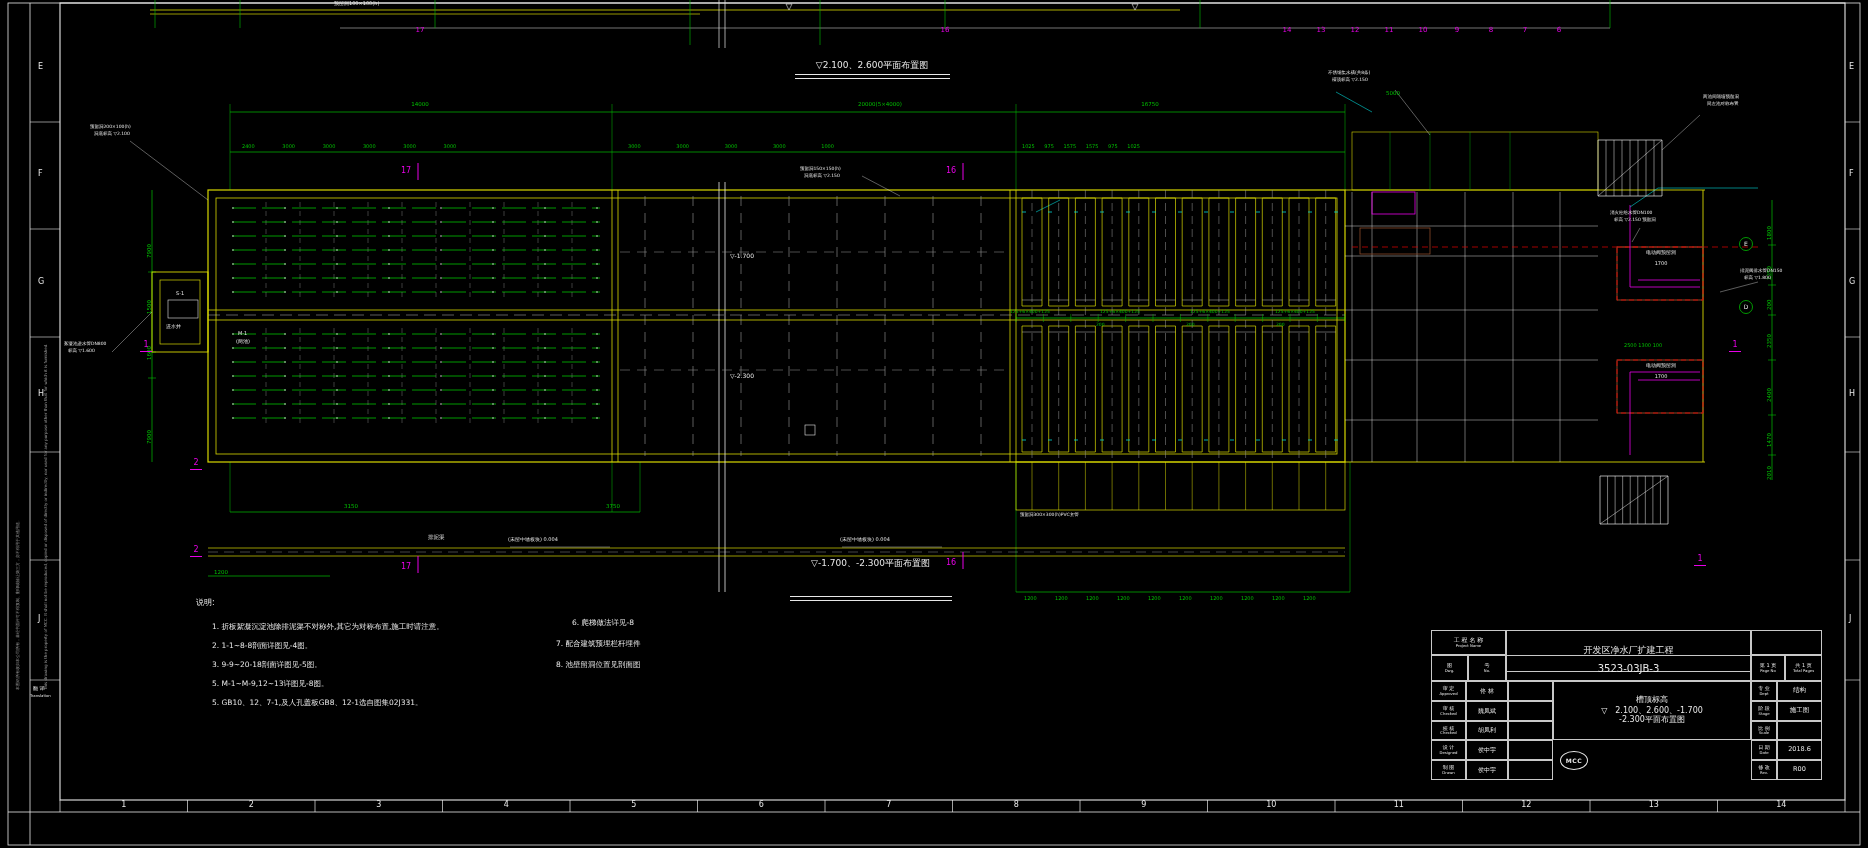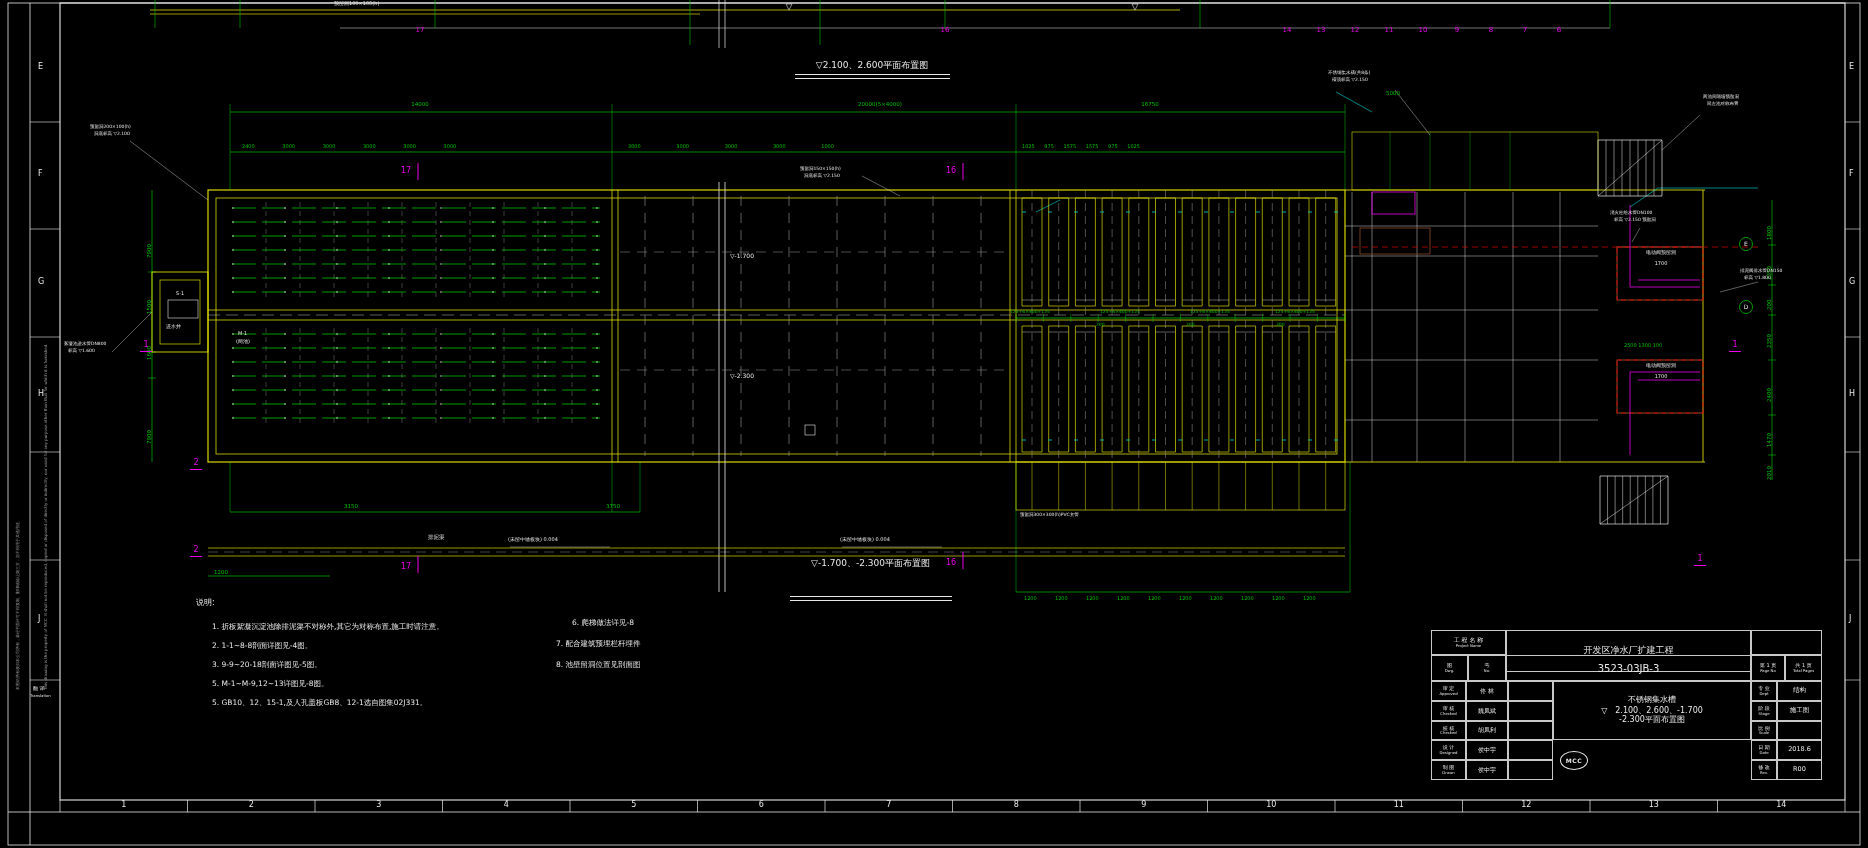--- a/index.html
+++ b/index.html
@@ -376,21 +376,21 @@
 <div class="t s8 m ctr und" style="left:1694px;top:554px;width:12px">1</div>
 
 <div class="t s9 ctr" style="left:768px;top:558px;width:205px">▽-1.700、-2.300平面布置图</div>
 <div class="dul" style="left:790px;top:596px;width:162px"></div>
 
 <div class="t s8" style="left:196px;top:598px">说明:</div>
 <div class="t s75" style="left:212px;top:622px">1. 折板絮凝沉淀池除排泥渠不对称外,其它为对称布置,施工时请注意。</div>
 <div class="t s75" style="left:212px;top:641px">2. 1-1~8-8剖面详图见-4图。</div>
 <div class="t s75" style="left:212px;top:660px">3. 9-9~20-18剖面详图见-5图。</div>
 <div class="t s75" style="left:212px;top:679px">5. M-1~M-9,12~13详图见-8图。</div>
-<div class="t s75" style="left:212px;top:698px">5. GB10、12、15-1,及人孔盖板GB8、12-1选自图集02J331。</div>
+<div class="t s75" style="left:212px;top:698px">5. GB10、12、7-1,及人孔盖板GB8、12-1选自图集02J331。</div>
 <div class="t s75" style="left:572px;top:618px">6. 爬梯做法详见-8</div>
 <div class="t s75" style="left:556px;top:639px">7. 配合建筑预埋栏杆埋件</div>
 <div class="t s75" style="left:556px;top:660px">8. 池壁留洞位置见剖面图</div>
 
 <div class="t s5" style="left:33px;top:685px">翻 译</div>
 <div class="t s38" style="left:30px;top:694px">Translation</div>
 <div class="t s4 gr rot" style="left:16px;top:690px">本图纸所有权归本公司所有，未经书面许可不得复制、翻印或转让第三方，亦不得用于其他用途。</div>
 <div class="t s4 gr rot" style="left:44px;top:690px">This drawing is the property of MCC. It shall not be reproduced, copied or disposed of directly or indirectly, nor used for any purpose other than that for which it is furnished.</div>
 
 <div class="cell" style="left:1431px;top:630px;width:75px;height:25px">
@@ -494,21 +494,21 @@
       <div class="cell" style="left: 1751px; top: 760px; width: 26px; height: 20px;">
         <span class="s5">修 改</span>
         <span class="s38">Rev.</span>
       </div>
       <div class="cell" style="left: 1777px; top: 760px; width: 45px; height: 20px;">
         <span class="s65">R00</span>
       </div>
     </div>
 
 <div class="cell" style="left:1553px;top:681px;width:198px;height:59px">
-  <span class="s8">不锈钢集水槽</span>
+  <span class="s8">槽顶标高</span>
   <span class="s8" style="display:flex;gap:8px;margin-top:2px">
     <span>▽</span>
     <span>2.100、2.600、-1.700</span>
   </span>
   <span class="s8">-2.300平面布置图</span>
 </div>
 <div class="logo" style="left:1560px;top:751px">
       <span>MCC</span>
     </div>
 

